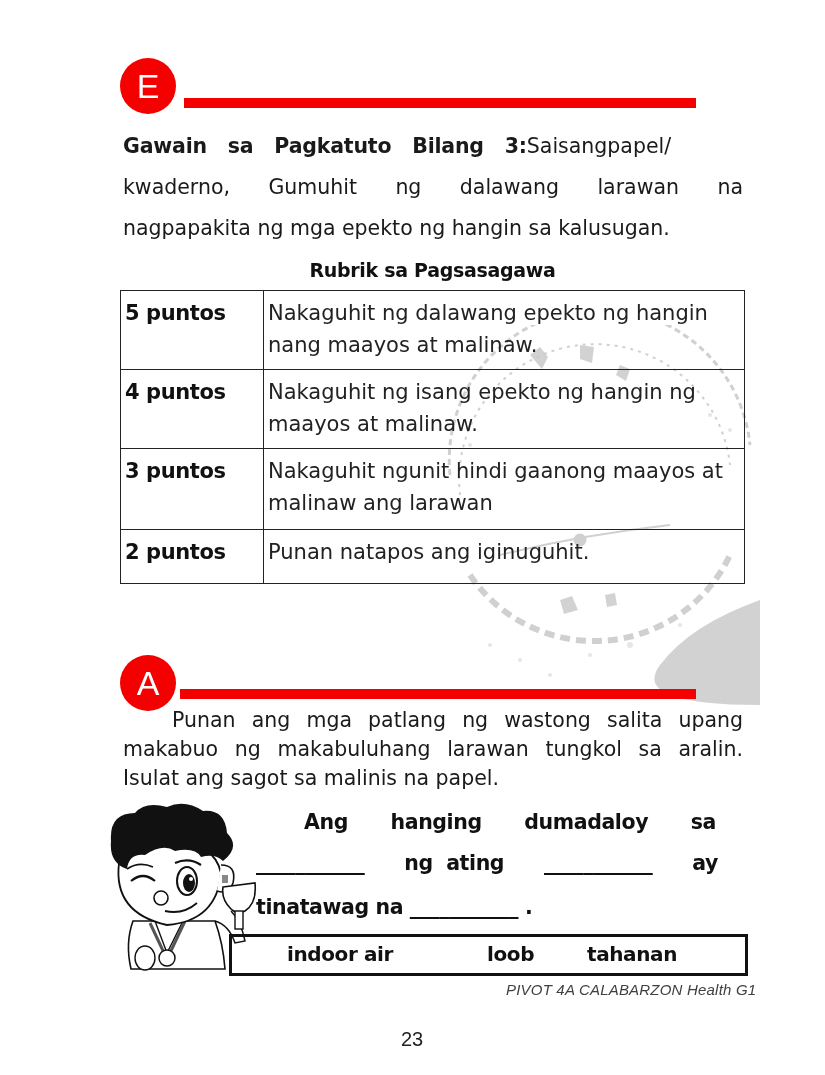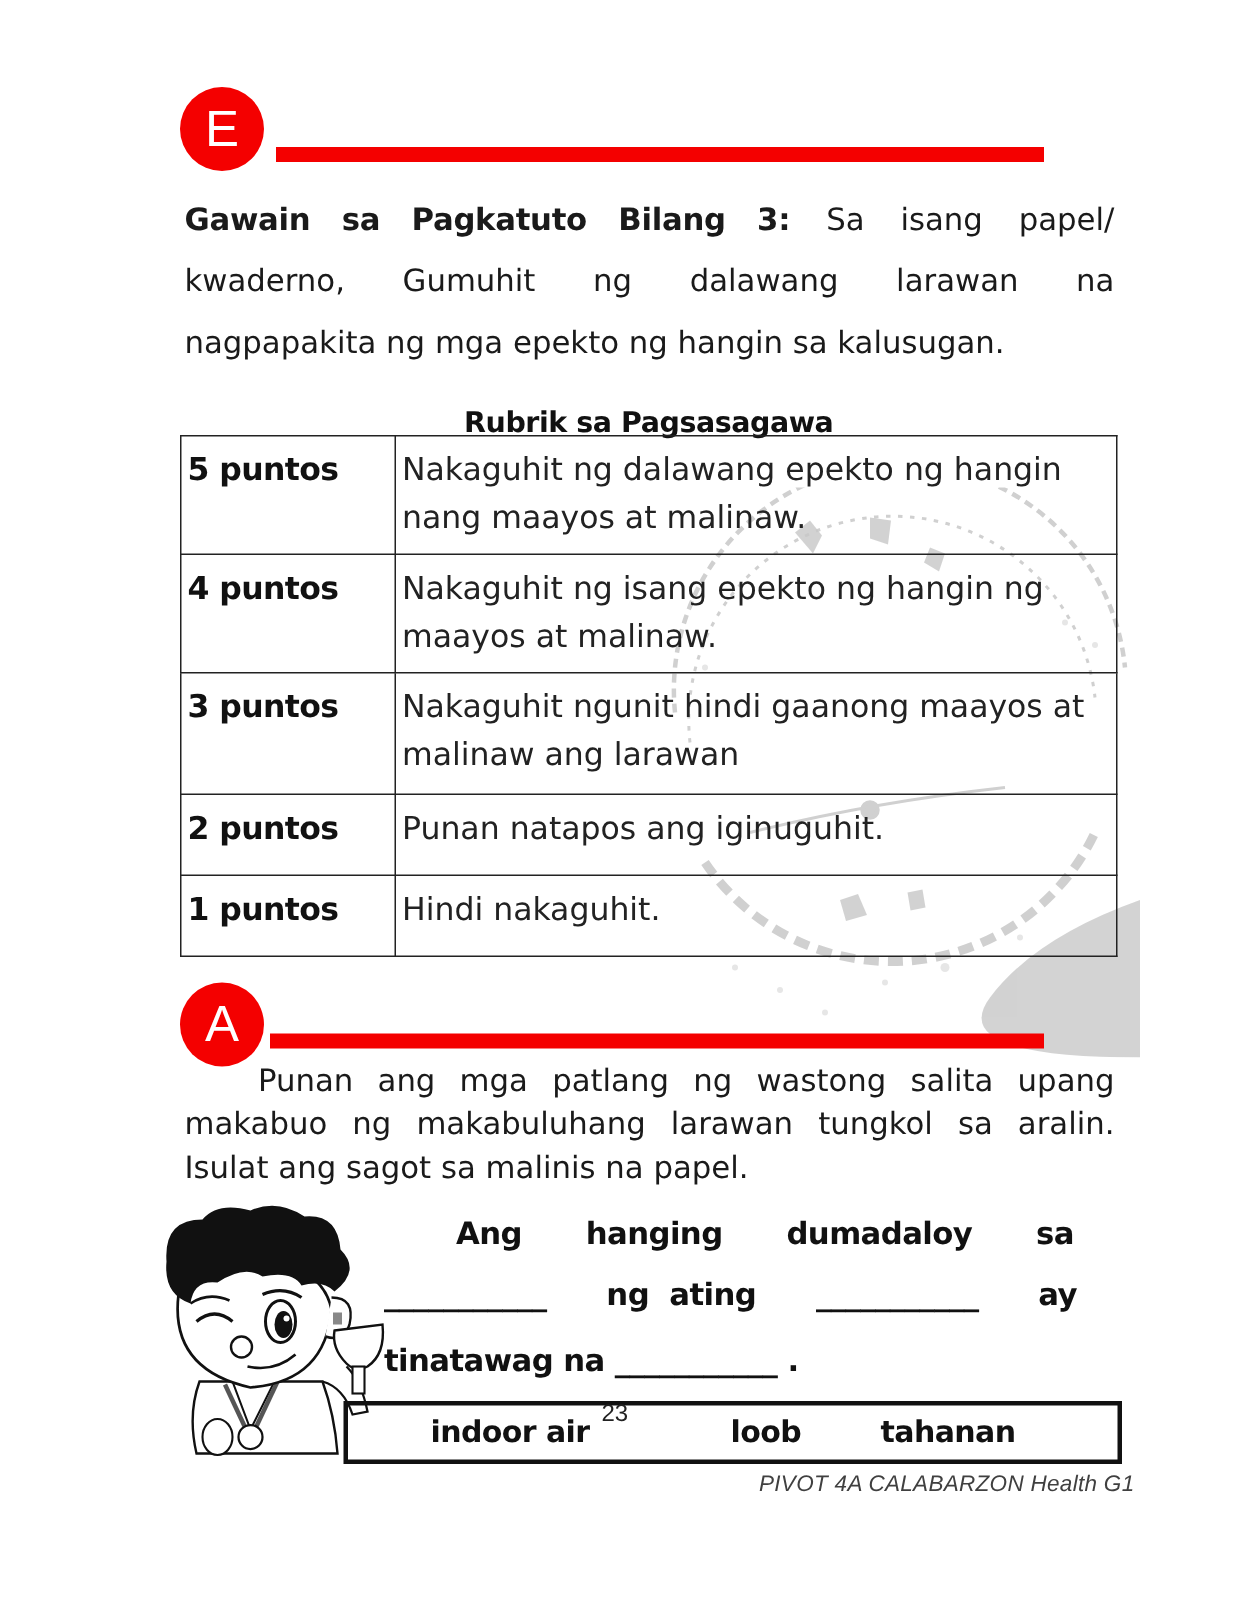--- a/index.html
+++ b/index.html
@@ -11,50 +11,50 @@
   .badge { position: absolute; width: 56px; height: 56px; border-radius: 50%;
            background: #f40000; color: #fff; font-size: 34px; line-height: 56px;
            text-align: center; font-family: "Liberation Sans", sans-serif; }
   .redbar { position: absolute; height: 10px; background: #f40000; }
 
   .para { position: absolute; left: 123px; width: 620px; font-size: 20.5px;
           color: #1a1a1a; text-align: justify; }
   .para b { font-weight: bold; }
 
   .rubric-title { position: absolute; left: 120px; width: 625px; top: 259px;
-                  text-align: center; font-size: 19px; font-weight: bold; letter-spacing: -0.3px; margin-top: 12px; }
+                  text-align: center; font-size: 19px; font-weight: bold; letter-spacing: -0.3px; }
 
   table.rubric { position: absolute; left: 120px; top: 290px; width: 625px;
                  border-collapse: collapse; font-size: 21px; }
   table.rubric td { border: 1.5px solid #222; vertical-align: top; padding: 6px 4px 6px 4px;
                     line-height: 32px; }
   table.rubric td.pts { width: 134px; font-weight: bold; letter-spacing: -0.4px; }
   table.rubric td.desc { color: #222; }
 
   
   .seal { position: absolute; left: 430px; top: 325px; width: 330px; height: 380px; pointer-events: none; }
 
   .fill { position: absolute; font-size: 20.5px; font-weight: bold; letter-spacing: -0.4px; }
   .wordbox { position: absolute; left: 229px; top: 934px; width: 513px; height: 36px;
              border: 3px solid #111; font-weight: bold; font-size: 20px; letter-spacing: -0.4px; }
   .wordbox span { position: absolute; top: 5px; }
 
-  .footer-page { position: absolute; left: 401px; top: 934px; font-size: 16px;
+  .footer-page { position: absolute; left: 401px; top: 1028px; font-size: 20px;
                  font-family: "Liberation Sans", sans-serif; color: #222; }
   .footer-credit { position: absolute; left: 506px; top: 981px; font-size: 15px; font-style: italic;
                    font-family: "Liberation Sans", sans-serif; color: #404040; letter-spacing: 0.2px; }
 </style>
 </head>
 <body>
 
 <div class="badge" style="left:120px; top:58px;">E</div>
 <div class="redbar" style="left:184px; top:98px; width:512px;"></div>
 
 <div class="para" style="top:126px; line-height:41px;">
-  <div style="display:flex; justify-content:space-between;">
+  <div style="display:flex; ">
     <b style="letter-spacing:-0.2px; word-spacing:14px;">Gawain sa Pagkatuto Bilang 3:</b>
     <span>Sa</span>
     <span>isang</span>
     <span>papel/</span>
   </div>
   <div style="display:flex; justify-content:space-between;">
     <span>kwaderno,</span>
     <span>Gumuhit</span>
     <span>ng</span>
     <span>dalawang</span>
@@ -104,24 +104,20 @@
     <td class="pts">4 puntos</td>
     <td class="desc">Nakaguhit ng isang epekto ng hangin ng maayos at malinaw.</td>
   </tr>
   <tr style="height:81px;">
     <td class="pts">3 puntos</td>
     <td class="desc">Nakaguhit ngunit hindi gaanong maayos at malinaw ang larawan</td>
   </tr>
   <tr style="height:54px;">
     <td class="pts">2 puntos</td>
     <td class="desc">Punan natapos ang  iginuguhit.</td>
-  </tr>
-  <tr style="height:54px;">
-    <td class="pts">1 puntos</td>
-    <td class="desc">Hindi nakaguhit.</td>
   </tr>
 </tbody>
   </table>
 
 <div class="badge" style="left:120px; top:655px;">A</div>
 <div class="redbar" style="left:180px; top:689px; width:516px;"></div>
 
 <div class="para" style="top:706px; line-height:29px;">
   <div style="text-align:justify; text-align-last:justify; padding-left:49px;">Punan ang mga patlang ng wastong salita upang</div>
   <div style="text-align:justify; text-align-last:justify;">makabuo ng makabuluhang larawan tungkol sa aralin.</div>

